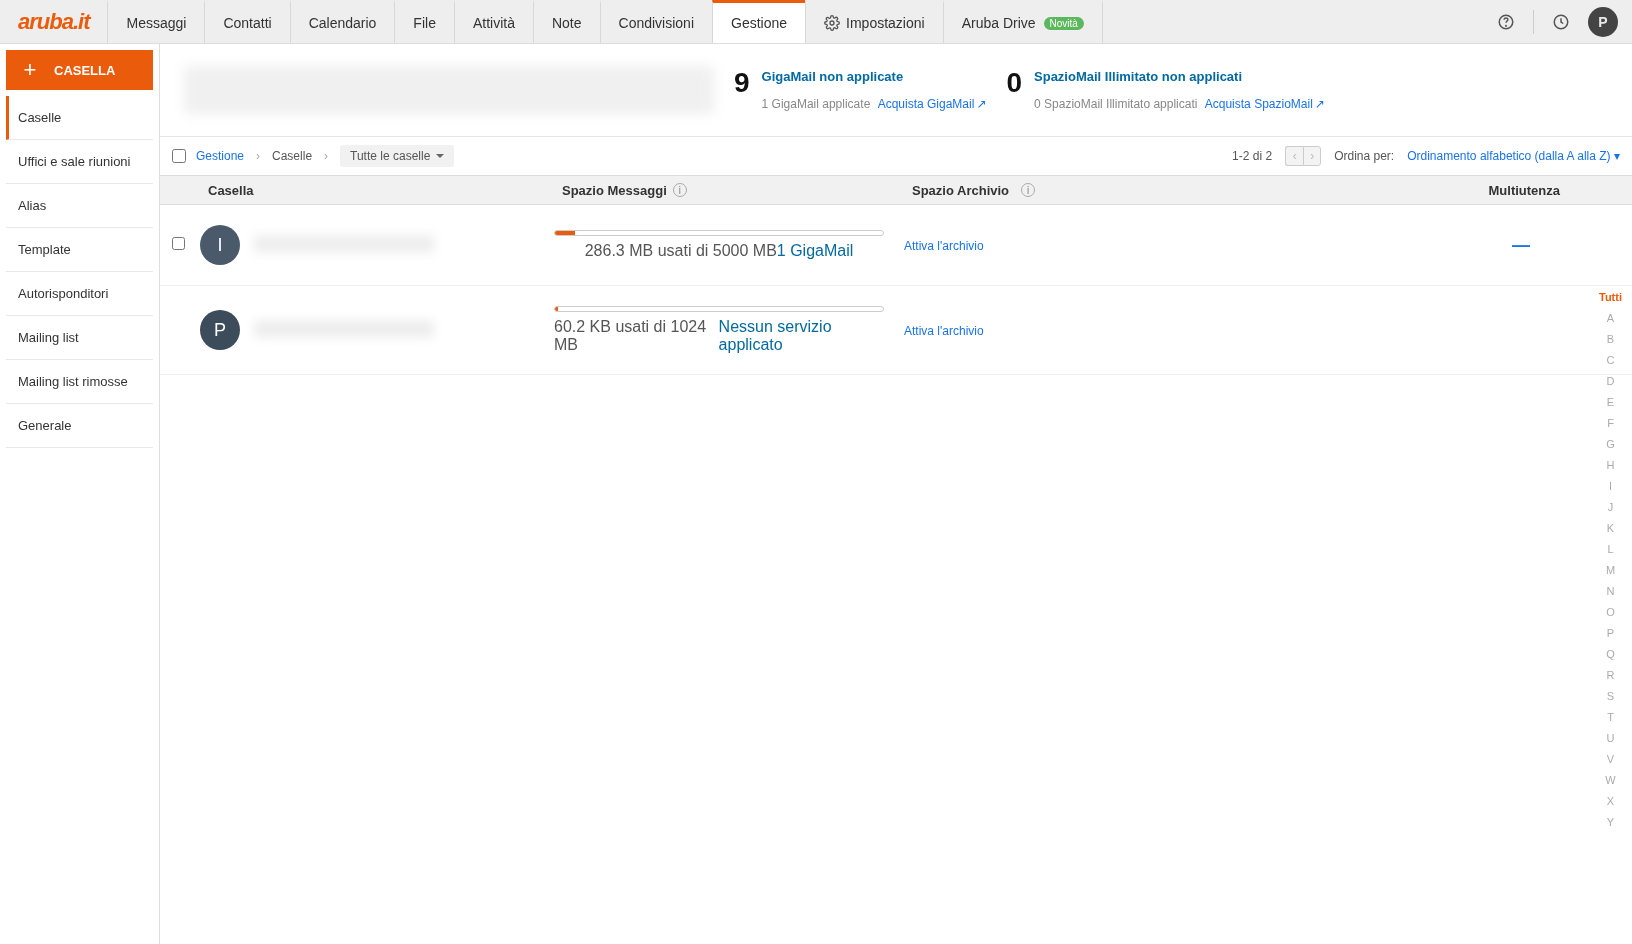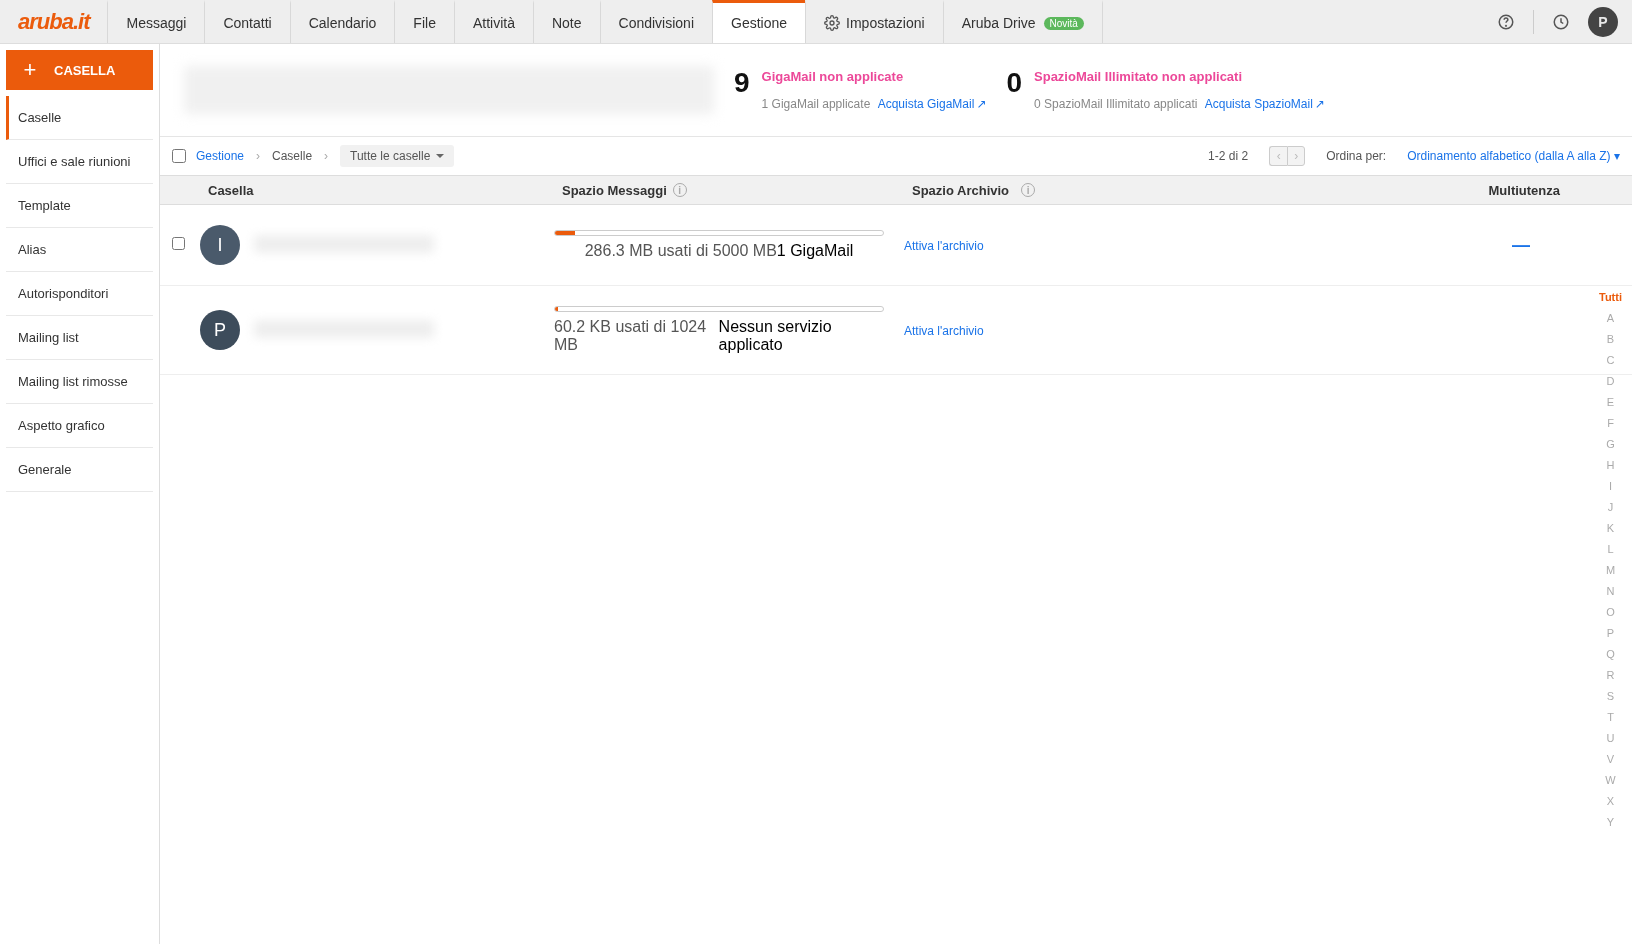--- a/index.html
+++ b/index.html
@@ -32,33 +32,33 @@
   .searchbox svg{flex-shrink:0;}
   .searchbox input{border:none;outline:none;flex:1;margin-left:12px;font-size:14px;color:#333;}
   .searchbox input::placeholder{color:#999;}
   .export-btn{margin-left:auto;height:30px;padding:0 10px;border:1px solid #c8c8c8;border-radius:2px;background:#fafafa;display:flex;align-items:center;gap:6px;cursor:pointer;font-size:12px;color:#333;}
   
   .infostrip{display:flex;align-items:center;padding:22px 24px;border-bottom:1px solid #e5e5e5;gap:20px;}
   .blurred{filter:blur(6px);color:#bbb;background:#f0f0f0;border-radius:3px;}
   .blurredbox{flex:0 0 530px;height:48px;}
   .counter{display:flex;align-items:flex-start;gap:12px;}
   .counter .num{font-size:28px;font-weight:bold;color:#111;line-height:1;}
-  .counter .txt .title{font-size:13px;font-weight:bold;color:#ec4899;margin-bottom:13px;}
+  .counter .txt .title{font-size:13px;font-weight:bold;color:#0369a1;margin-bottom:13px;}
   .counter .txt .sub{font-size:12px;color:#888;}
   .counter .txt .sub a{color:#1a73e8;text-decoration:none;margin-left:4px;}
   .ext{margin-left:2px;}
   
   .ctrlbar{display:flex;align-items:center;padding:8px 12px;gap:10px;font-size:12px;color:#555;}
   .ctrlbar input[type="checkbox"]{width:14px;height:14px;}
   .bc-link{color:#1a73e8;cursor:pointer;}
   .bc-sep{color:#aaa;margin:0 2px;}
   .bc-cur{color:#555;}
   .dd{display:inline-flex;align-items:center;gap:6px;background:#f1f1f1;border-radius:3px;padding:4px 10px;cursor:pointer;}
   .dd .caret{border:4px solid transparent;border-top-color:#666;transform:translateY(2px);}
-  .ctrlbar .right{margin-left:auto;display:flex;align-items:center;gap:21px;}
+  .ctrlbar .right{margin-left:auto;display:flex;align-items:center;gap:13px;}
   .pager{display:flex;align-items:center;}
   .pager .pbtn{width:18px;height:20px;border:1px solid #ccc;background:#f3f3f3;display:flex;align-items:center;justify-content:center;color:#bbb;cursor:not-allowed;font-size:12px;}
   .pager .pbtn:first-child{border-radius:3px 0 0 3px;border-right:none;}
   .pager .pbtn:last-child{border-radius:0 3px 3px 0;}
   .sortdd{color:#1a73e8;cursor:pointer;}
   
   .thead{display:flex;align-items:center;background:#f1f1f1;border-top:1px solid #ddd;border-bottom:1px solid #ddd;height:30px;padding:0 12px;font-weight:bold;color:#333;font-size:13px;}
   .col-cb{width:28px;}
   .col-casella{width:362px;padding-left:8px;}
   .col-msg{width:350px;display:flex;align-items:center;gap:6px;}
@@ -69,21 +69,21 @@
   .trow{display:flex;align-items:center;padding:20px 12px;border-bottom:1px solid #eee;}
   .rowavatar{width:40px;height:40px;border-radius:50%;display:flex;align-items:center;justify-content:center;color:#fff;font-size:18px;margin-right:14px;}
   .rowavatar.a1{background:#4a5a6b;}
   .rowavatar.a2{background:#3d4c5b;}
   .rowmail{width:300px;}
   .rowmail .mailblur{display:inline-block;filter:blur(5px);color:#bbb;background:#eee;border-radius:3px;height:18px;width:180px;}
   .msgblock{width:350px;}
   .bar{width:330px;height:6px;border:1px solid #ccc;border-radius:3px;overflow:hidden;background:#fff;margin-bottom:6px;}
   .bar .fill{height:100%;background:#eb5b0c;}
   .msgblock .line2{display:flex;justify-content:center;width:330px;font-size:16px;color:#555;}
-  .msgblock .line2 .svc{color:#000000;}
+  .msgblock .line2 .svc{color:#0369a1;}
   .arcblock{width:380px;}
   .arcblock a{color:#1a73e8;text-decoration:none;font-size:12px;}
   .mublock{flex:1;text-align:right;padding-right:90px;color:#1a73e8;font-size:18px;font-weight:bold;}
   
   .alpha{position:absolute;top:287px;right:10px;text-align:center;font-size:11px;color:#aaa;line-height:21px;}
   .alpha .all{color:#eb5b0c;font-weight:bold;}
   .alpha div{cursor:pointer;margin-left:40px;}
   .icon{width:18px;height:18px;}
 </style>
 </head>
@@ -134,26 +134,25 @@
 <div class="container">
 
   <div class="sidebar">
     <div class="new-btn">
       <span class="plus">+</span>
       <span>CASELLA</span>
     </div>
     <div class="snav-wrap" id="snav">
         <div class="snav-item active">Caselle</div>
         <div class="snav-item">Uffici e sale riunioni</div>
+        <div class="snav-item">Alias</div>
         <div class="snav-item">Template</div>
-        <div class="snav-item">Alias</div>
         <div class="snav-item">Autorisponditori</div>
         <div class="snav-item">Mailing list</div>
         <div class="snav-item">Mailing list rimosse</div>
-        <div class="snav-item">Aspetto grafico</div>
         <div class="snav-item">Generale</div>
       </div>
   </div>
 
   <div class="main">
 
     <div class="infostrip">
       <div class="blurred blurredbox"></div>
       <div class="counter">
         <div class="num">9</div>

